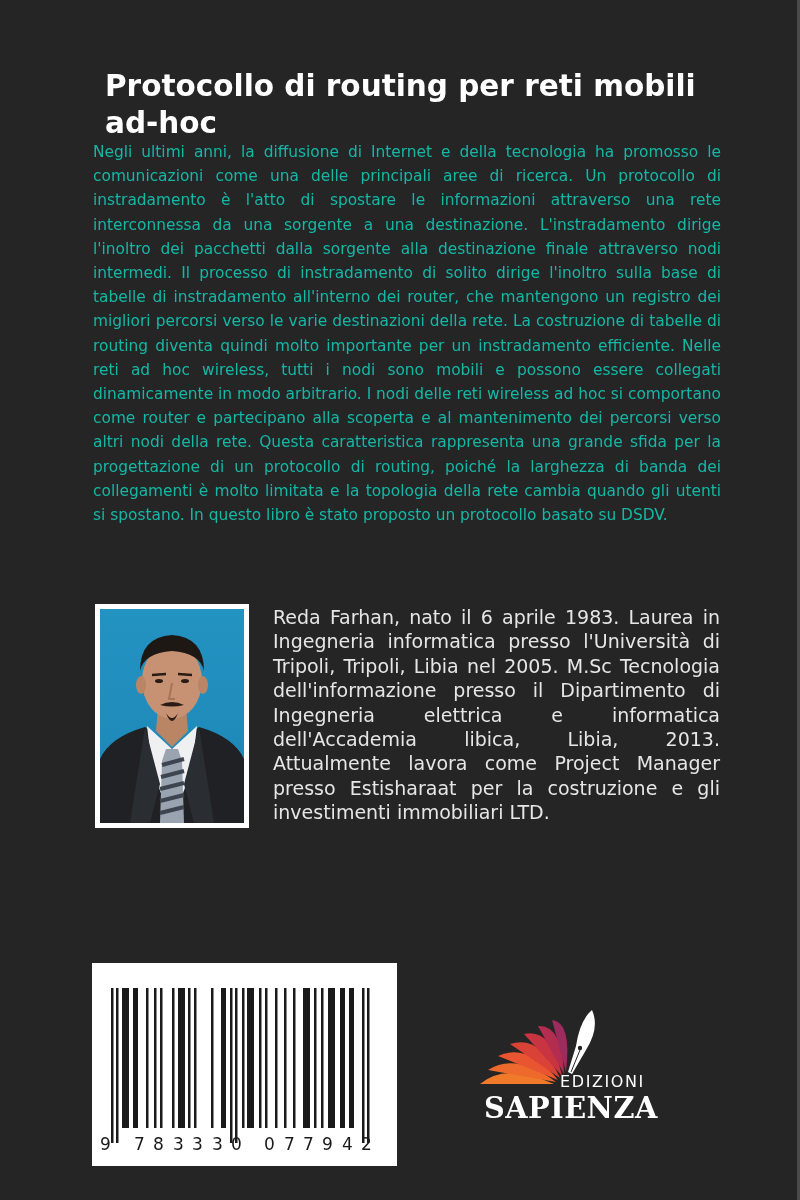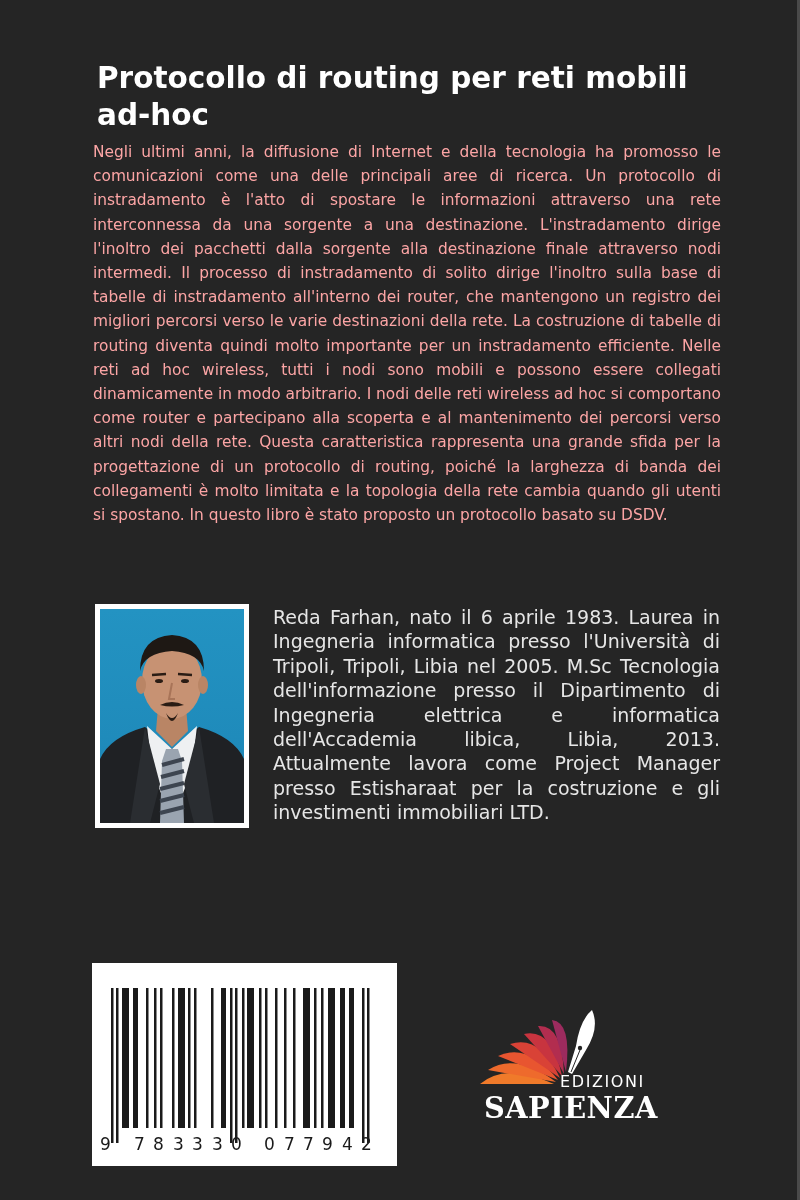--- a/index.html
+++ b/index.html
@@ -21,37 +21,37 @@
       right: 0;
       width: 3px;
       height: 1200px;
       background: #4a4a4a;
     }
     .title {
       position: absolute;
       left: 93px;
       top: 56px;
       width: 620px;
-      margin: 4px;
+      margin: 12px;
       font-family: "DejaVu Sans", sans-serif;
       font-weight: bold;
       font-size: 29.5px;
       line-height: 37px;
       color: #ffffff;
     }
     .synopsis {
       position: absolute;
       left: 93px;
       top: 140px;
       width: 628px;
       margin: 0;
       font-size: 15.4px;
       line-height: 24.2px;
       text-align: justify;
-      color: #fca5a5;
+      color: #14b8a6;
     }
     .author-photo-frame {
       position: absolute;
       left: 95px;
       top: 604px;
       width: 154px;
       height: 224px;
       background: #ffffff;
       box-sizing: border-box;
       padding: 5px;

